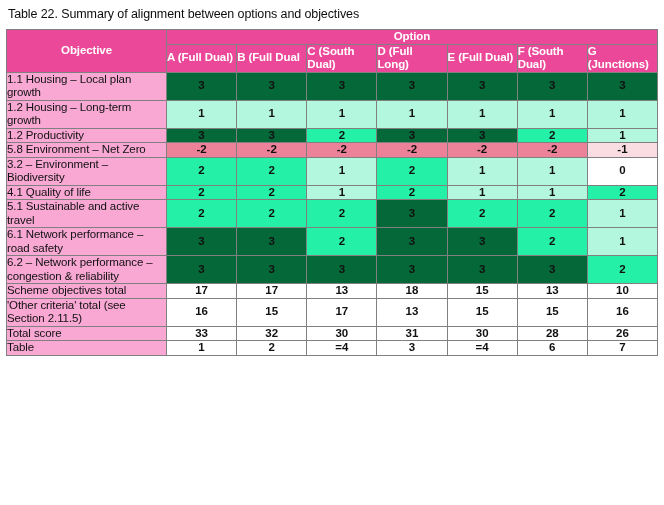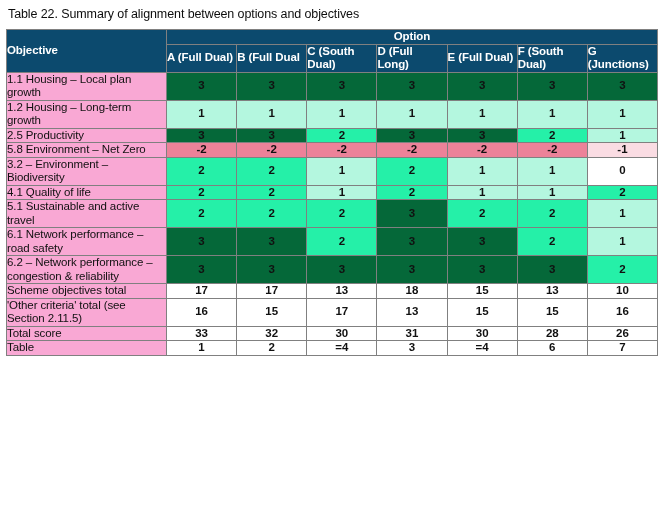--- a/index.html
+++ b/index.html
@@ -38,30 +38,31 @@
   table.alignment td {
     border: 1px solid #808080;
     padding: 0;
     font-size: 11.5px;
     line-height: 13.5px;
     vertical-align: middle;
     box-sizing: border-box;
   }
   
   th.hdr {
-    background: #0c4a6e;
+    background: #ec4899;
     color: #ffffff;
     font-weight: bold;
     text-align: left;
     padding: 2px 5px 3px 5px;
     letter-spacing: -0.1px;
   }
   th.hdr-objective {
     width: 160px;
     vertical-align: middle;
+    text-align: center;
   }
   th.hdr-option {
     text-align: center;
     padding: 2px 4px 3px 4px;
   }
   th.hdr-col {
     vertical-align: top;
     padding: 2px 3px 4px 5px;
   }
   
@@ -131,21 +132,21 @@
           <td class="obj">1.2 Housing – Long-term growth</td>
           <td class="val s1">1</td>
           <td class="val s1">1</td>
           <td class="val s1">1</td>
           <td class="val s1">1</td>
           <td class="val s1">1</td>
           <td class="val s1">1</td>
           <td class="val s1">1</td>
         </tr>
         <tr>
-          <td class="obj">2.5 Productivity</td>
+          <td class="obj">1.2 Productivity</td>
           <td class="val s3">3</td>
           <td class="val s3">3</td>
           <td class="val s2">2</td>
           <td class="val s3">3</td>
           <td class="val s3">3</td>
           <td class="val s2">2</td>
           <td class="val s1">1</td>
         </tr>
         <tr>
           <td class="obj">5.8 Environment – Net Zero</td>

